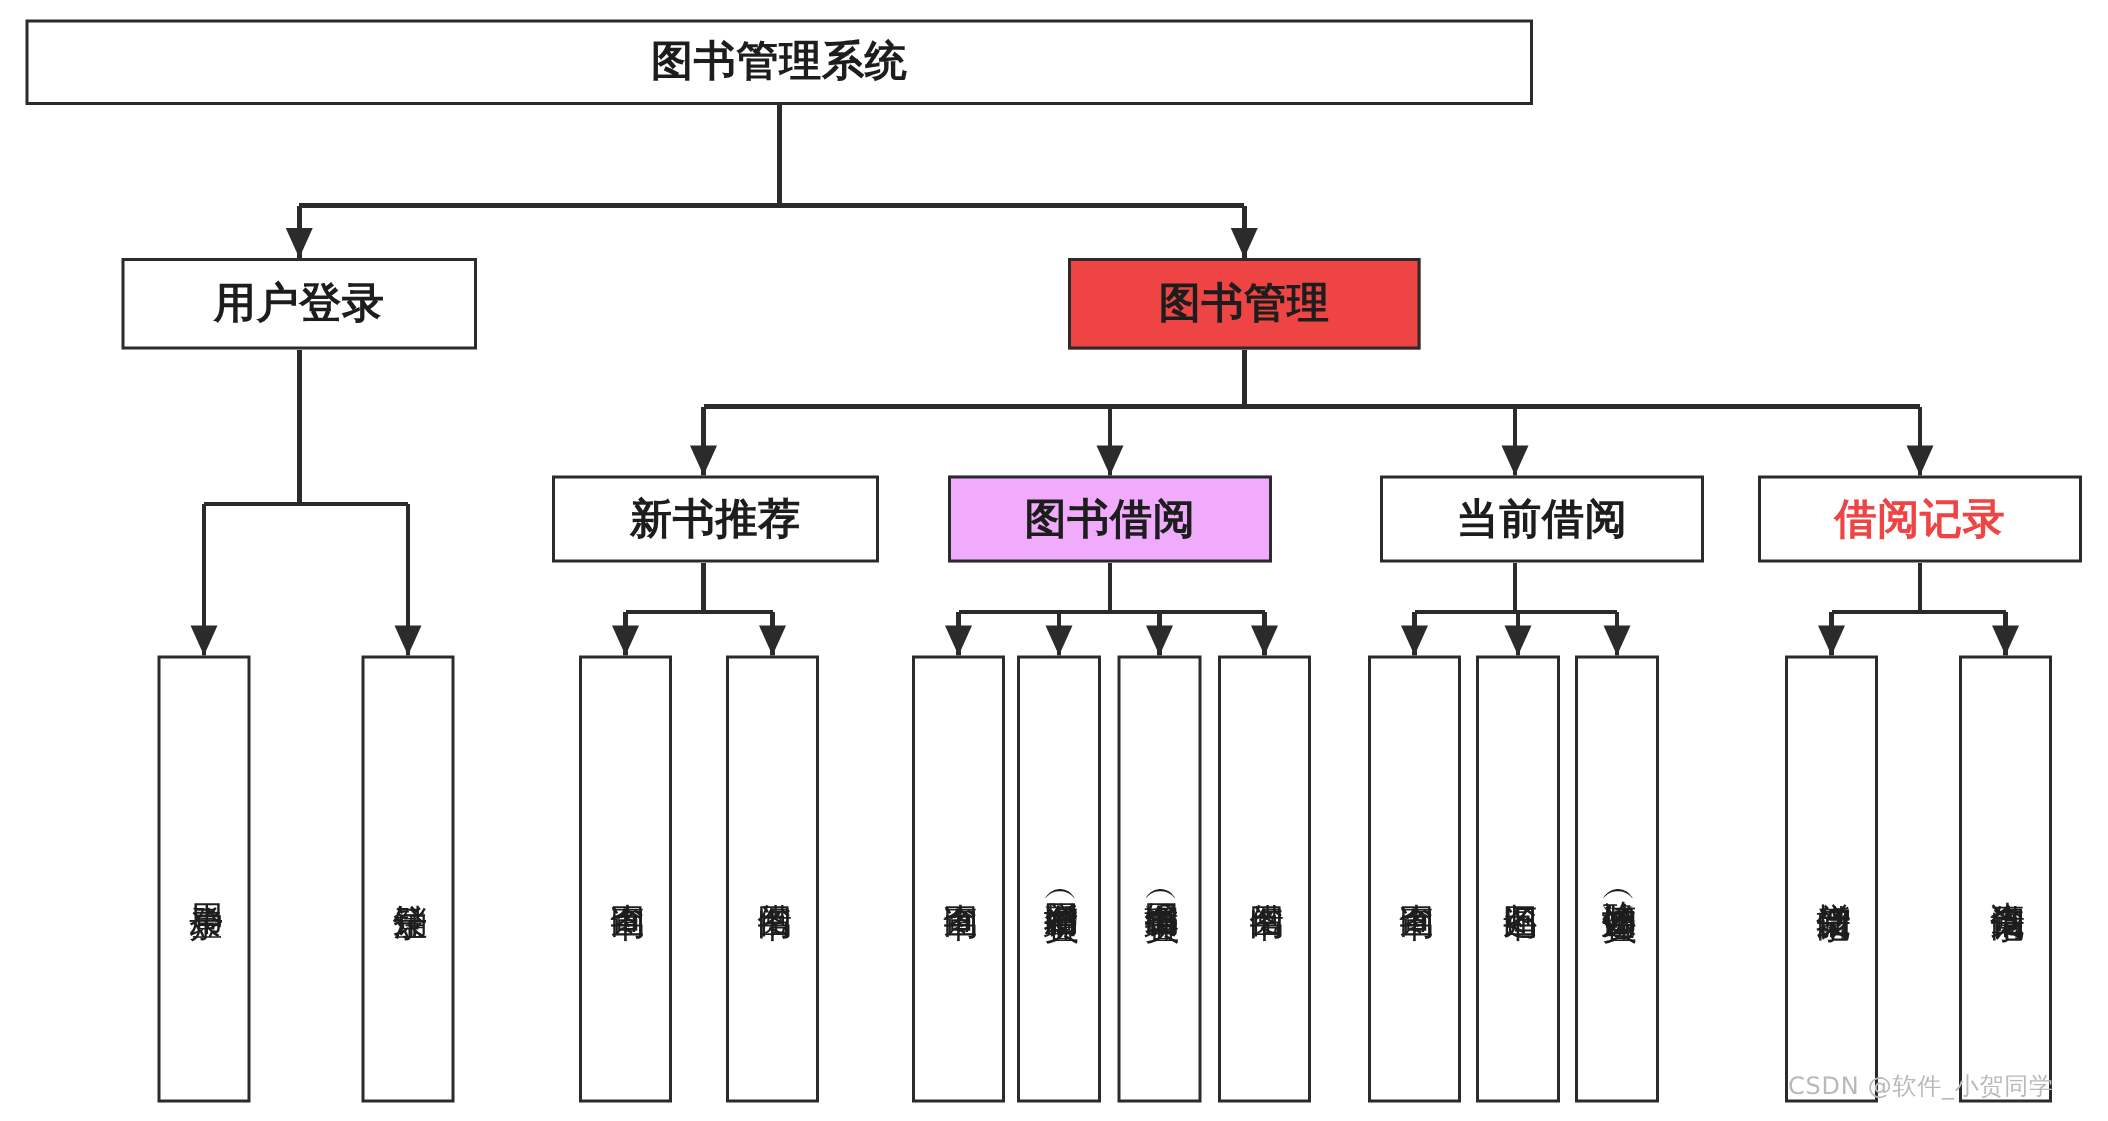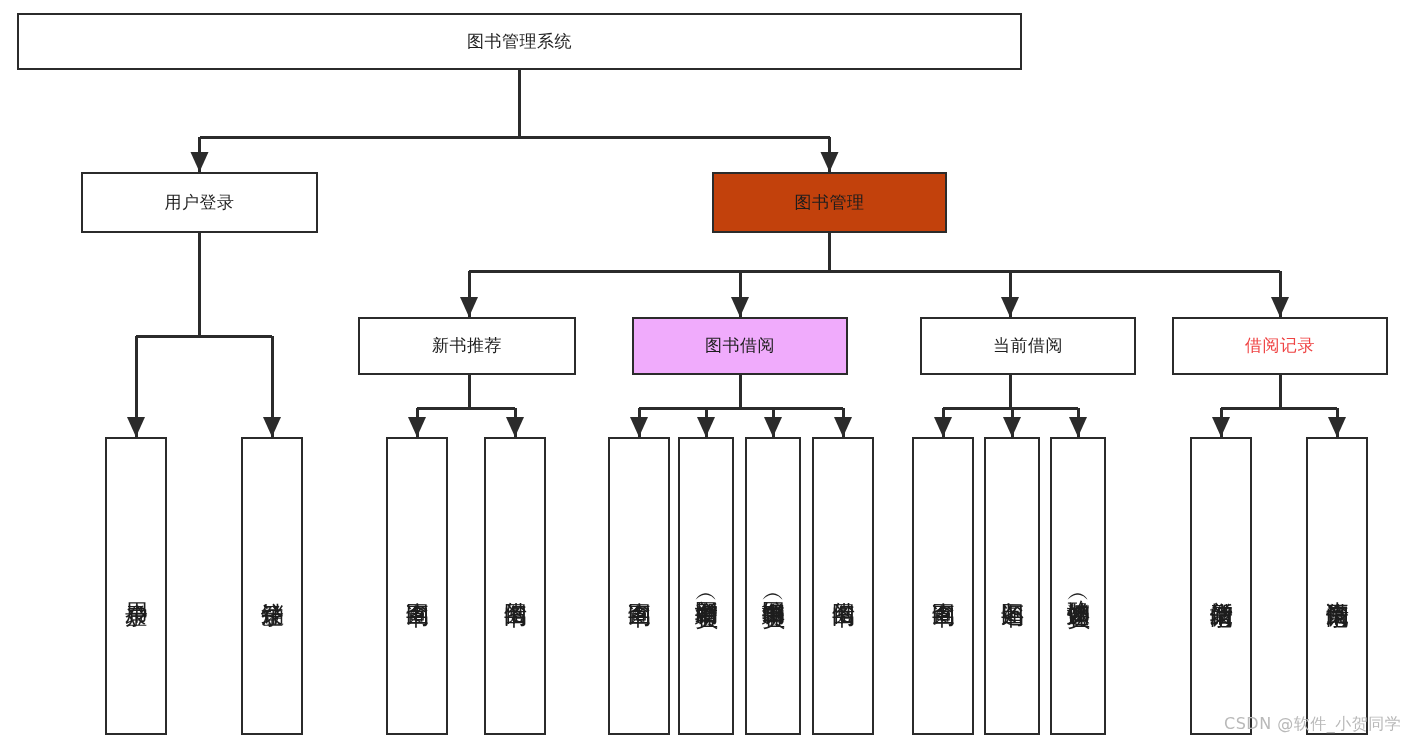--- a/index.html
+++ b/index.html
@@ -31,25 +31,26 @@
     position: absolute;
     box-sizing: border-box;
     border: 2px solid #2b2b2b;
     background: #ffffff;
     display: flex;
     align-items: center;
     justify-content: center;
     overflow: hidden;
   }
   .node-label-h {
-    font-size: 17px;
+    font-size: 28px;
     color: #1d1d1d;
     line-height: 1.15;
     white-space: nowrap;
     letter-spacing: 0.5px;
+    font-weight: bold;
   }
   .node-label-v {
     font-size: 23px;
     color: #1d1d1d;
     writing-mode: vertical-rl;
     text-orientation: upright;
     line-height: 1.30;
     letter-spacing: 1px;
     white-space: nowrap;
     text-align: center;
@@ -121,24 +122,24 @@
       <line x1="1337" y1="408" x2="1337" y2="437" stroke="#2b2b2b" stroke-width="3" shape-rendering="crispEdges"></line>
       <path d="M 1328 417 L 1346 417 L 1337 437 Z" fill="#2b2b2b"></path>
     </svg>
   <div id="node-layer">
       <div class="node-box" style="left: 17px; top: 13px; width: 1005px; height: 57px; border-color: rgb(43, 43, 43); background: rgb(255, 255, 255);">
         <span class="node-label-h" style="color: rgb(29, 29, 29);">图书管理系统</span>
       </div>
       <div class="node-box" style="left: 81px; top: 172px; width: 237px; height: 61px; border-color: rgb(43, 43, 43); background: rgb(255, 255, 255);">
         <span class="node-label-h" style="color: rgb(29, 29, 29);">用户登录</span>
       </div>
-      <div class="node-box" style="left: 712px; top: 172px; width: 235px; height: 61px; border-color: rgb(43, 43, 43); background: #c2410c;">
+      <div class="node-box" style="left: 712px; top: 172px; width: 235px; height: 61px; border-color: rgb(43, 43, 43); background: #ef4444;">
         <span class="node-label-h" style="color: rgb(29, 29, 29);">图书管理</span>
       </div>
-      <div class="node-box" style="left: 358px; top: 317px; width: 218px; height: 58px; border-color: rgb(43, 43, 43); background: rgb(255, 255, 255);">
+      <div class="node-box" style="left: 368px; top: 317px; width: 218px; height: 58px; border-color: rgb(43, 43, 43); background: rgb(255, 255, 255);">
         <span class="node-label-h" style="color: rgb(29, 29, 29);">新书推荐</span>
       </div>
       <div class="node-box" style="left: 632px; top: 317px; width: 216px; height: 58px; border-color: rgb(43, 43, 43); background: #f0abfc;">
         <span class="node-label-h" style="color: rgb(29, 29, 29);">图书借阅</span>
       </div>
       <div class="node-box" style="left: 920px; top: 317px; width: 216px; height: 58px; border-color: rgb(43, 43, 43); background: rgb(255, 255, 255);">
         <span class="node-label-h" style="color: rgb(29, 29, 29);">当前借阅</span>
       </div>
       <div class="node-box" style="left: 1172px; top: 317px; width: 216px; height: 58px; border-color: rgb(43, 43, 43); background: rgb(255, 255, 255);">
         <span class="node-label-h" style="color: #ef4444;">借阅记录</span>
@@ -176,14 +177,14 @@
       <div class="node-box" style="left: 1050px; top: 437px; width: 56px; height: 298px; border-color: rgb(43, 43, 43); background: rgb(255, 255, 255);">
         <span class="node-label-v" style="color: rgb(29, 29, 29);">确认归还（管理员）</span>
       </div>
       <div class="node-box" style="left: 1190px; top: 437px; width: 62px; height: 298px; border-color: rgb(43, 43, 43); background: rgb(255, 255, 255);">
         <span class="node-label-v" style="color: rgb(29, 29, 29);">新增借阅记录</span>
       </div>
       <div class="node-box" style="left: 1306px; top: 437px; width: 62px; height: 298px; border-color: rgb(43, 43, 43); background: rgb(255, 255, 255);">
         <span class="node-label-v" style="color: rgb(29, 29, 29);">查询借阅记录</span>
       </div>
     </div>
-  <div class="watermark" id="watermark" style="left:1192px; top:714px;padding-left:32px;">CSDN @软件_小贺同学</div>
+  <div class="watermark" id="watermark" style="left:1192px; top:714px;">CSDN @软件_小贺同学</div>
 </div>
 
 </body></html>

